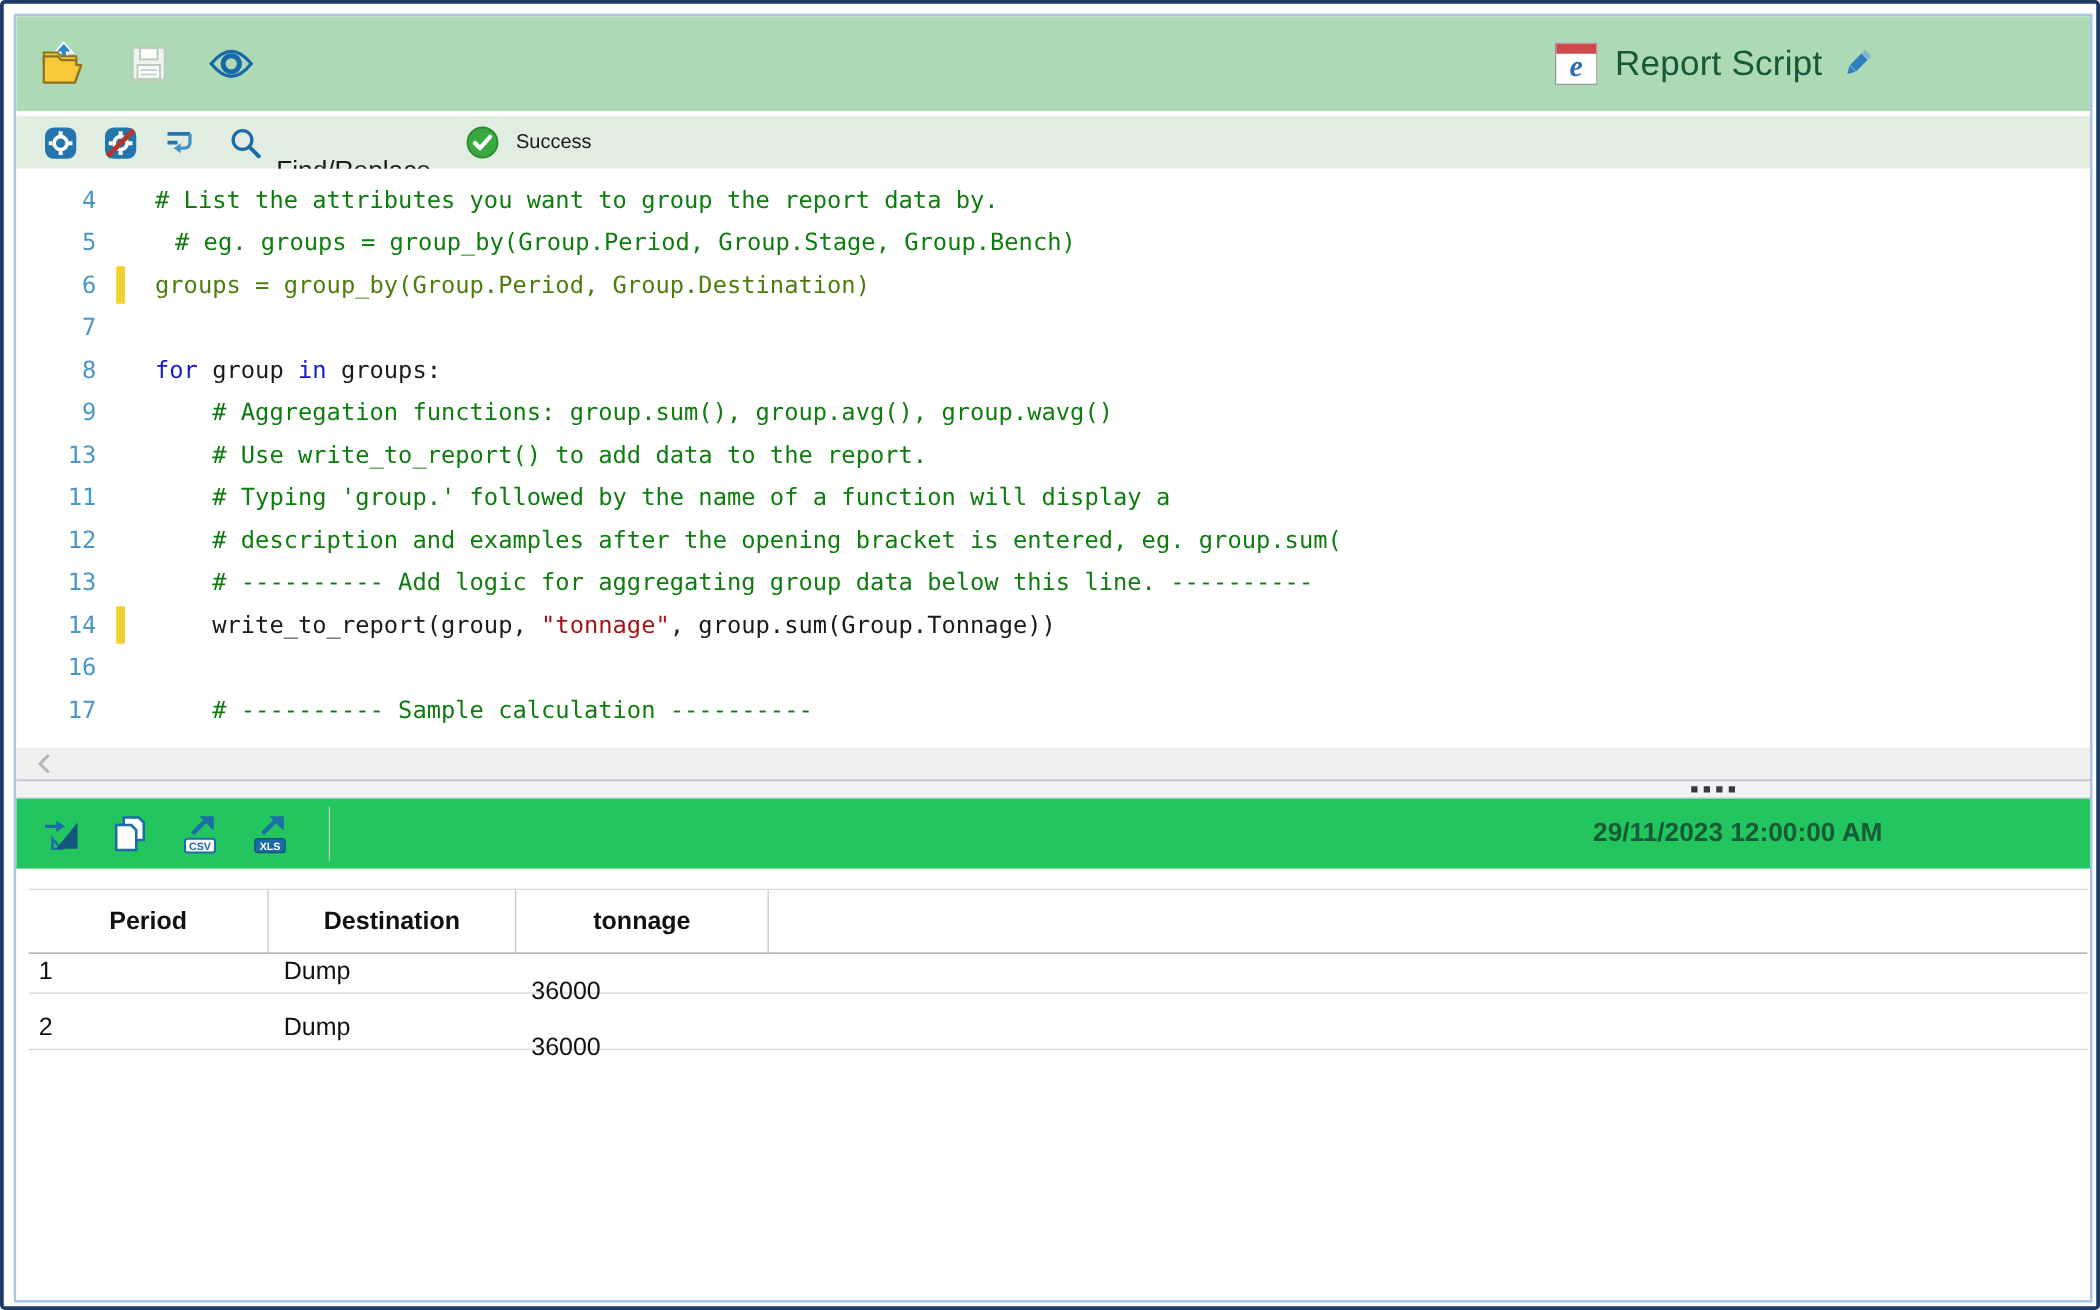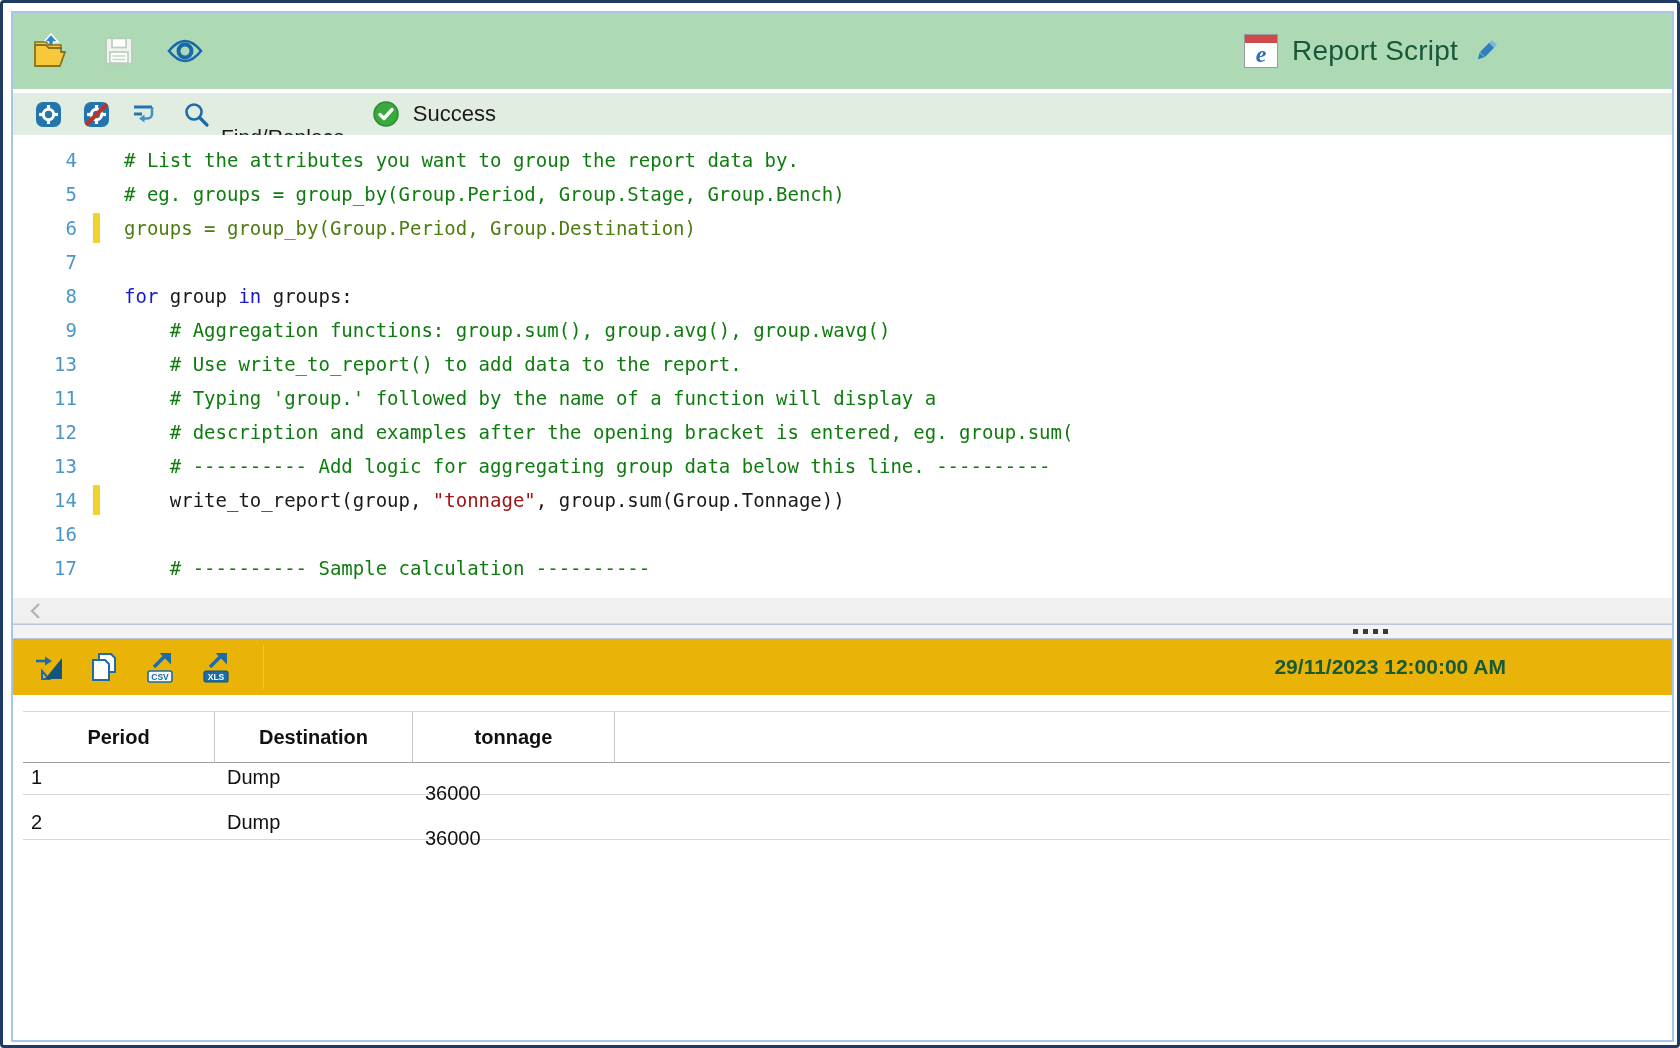--- a/index.html
+++ b/index.html
@@ -18,21 +18,21 @@
   .app-logo .bar{position:absolute;left:0;top:0;right:0;height:8px;background:#cf4a4a;}
   .app-logo .ltr{position:absolute;left:0;right:0;top:6px;bottom:0;display:flex;align-items:center;justify-content:center;
     color:#2d6fb5;font-weight:bold;font-style:italic;font-size:24px;font-family:"Liberation Serif",serif;}
   .win-title{color:#17573a;font-weight:normal;font-size:28px;letter-spacing:0.2px;}
 
   
   .gap-strip{position:absolute;left:0;top:76px;right:0;height:4px;background:#ffffff;}
   .toolbar-edit{position:absolute;left:0;top:80px;right:0;height:42px;background:#e2ede2;display:flex;align-items:center;}
   .te-icon{width:34px;height:30px;display:flex;align-items:center;justify-content:center;}
   .te-label{font-size:21px;color:#1a1a1a;margin-left:8px;margin-top:45px;}
-  .status-label{font-size:22px;color:#1a1a1a;margin-left:10px;}
+  .status-label{font-size:16px;color:#1a1a1a;margin-left:10px;}
 
   
   .editor{position:absolute;left:0;top:122px;right:0;height:463px;background:#fff;overflow:hidden;}
   .editor-lines{position:absolute;left:0;top:8px;right:0;}
   .eline{height:34px;display:flex;align-items:center;font-family:"DejaVu Sans Mono",monospace;font-size:19px;}
   .lnum{width:64px;text-align:right;padding-right:8px;color:#4a96c8;flex:0 0 auto;}
   .lmark{width:7px;height:30px;margin-left:8px;flex:0 0 auto;}
   .lmark.on{background:#f2d22e;}
   .lcode{margin-left:24px;white-space:pre;}
   .lcode span{white-space:pre;text-align:right;}
@@ -40,21 +40,21 @@
   
   .hscroll{position:absolute;left:0;top:585px;right:0;height:26px;background:#f0f0f0;border-bottom:1px solid #dadada;box-sizing:border-box;display:flex;align-items:center;}
   .hs-left{margin-left:12px;width:20px;height:20px;display:flex;align-items:center;justify-content:center;}
 
   
   .splitter{position:absolute;left:0;top:611px;right:0;height:15px;background:#f3f3f3;border-top:1px solid #bcc5d8;border-bottom:1px solid #bcc5d8;box-sizing:border-box;}
   .split-dots{position:absolute;left:1340px;top:4px;display:flex;gap:5px;}
   .split-dots i{width:5px;height:5px;background:#3a3a3a;display:block;}
 
   
-  .results-toolbar{position:absolute;left:0;top:626px;right:0;height:56px;background:#eab308;display:flex;align-items:center;}
+  .results-toolbar{position:absolute;left:0;top:626px;right:0;height:56px;background:#22c55e;display:flex;align-items:center;}
   .rt-icon{width:40px;height:40px;display:flex;align-items:center;justify-content:center;}
   .rt-sep{width:1px;height:44px;background:#c3c3c3;margin-left:26px;}
   .rt-date{position:absolute;right:166px;top:0;height:56px;display:flex;align-items:center;
     color:#175a36;font-weight:bold;font-size:21px;}
 
   
   .results-table{position:absolute;left:0;top:682px;right:0;bottom:0;background:#fff;}
   .tbl-header{position:absolute;left:10px;right:2px;top:16px;height:52px;border-top:1px solid #d9d9d9;border-bottom:1px solid #9e9e9e;
     display:grid;grid-template-columns:192px 198px 202px 1fr;box-sizing:border-box;}
   .th-cell{display:flex;align-items:center;justify-content:center;font-weight:bold;font-size:20px;color:#111;border-right:1px solid #c8c8c8;}
@@ -188,21 +188,21 @@
   <div class="editor">
     <div class="editor-lines" id="editor-lines">
           <div class="eline">
             <span class="lnum">4</span>
             <span class="lmark"></span>
             <span class="lcode"><span style="color: rgb(14, 124, 14);"># List the attributes you want to group the report data by.</span></span>
           </div>
           <div class="eline">
             <span class="lnum">5</span>
             <span class="lmark"></span>
-            <span class="lcode"><span style="color: rgb(14, 124, 14);"># eg. groups = group_by(Group.Period, Group.Stage, Group.Bench)</span></span>
+            <span class="lcode"><span style="color: rgb(14, 124, 14); margin-left: 16px;"># eg. groups = group_by(Group.Period, Group.Stage, Group.Bench)</span></span>
           </div>
           <div class="eline">
             <span class="lnum">6</span>
             <span class="lmark on"></span>
             <span class="lcode"><span style="color: #4d7c0f;">groups = group_by(Group.Period, Group.Destination)</span></span>
           </div>
           <div class="eline">
             <span class="lnum">7</span>
             <span class="lmark"></span>
             <span class="lcode"></span>

